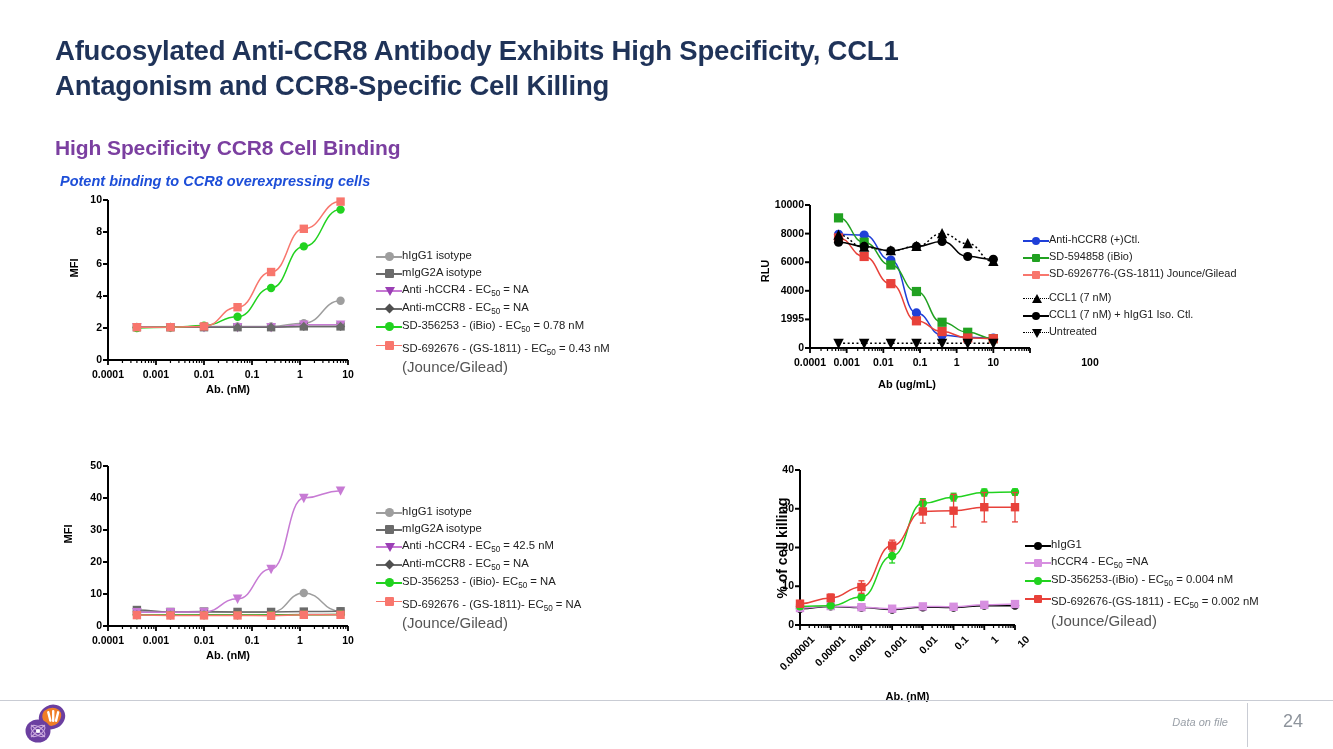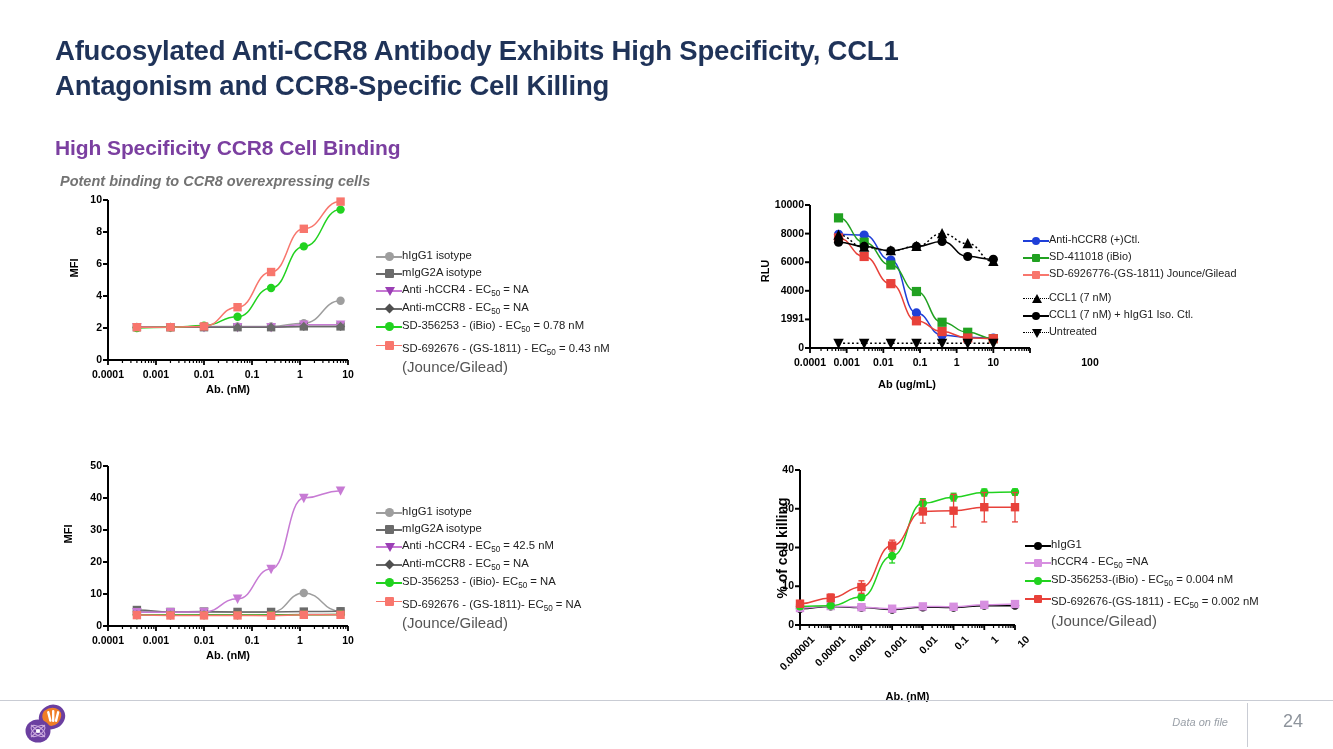--- a/index.html
+++ b/index.html
@@ -18,21 +18,21 @@
     font-size:27.5px; font-weight:bold; line-height:1.28;
     color:#1F3359; letter-spacing:-0.2px;
   }
 
   .sec-head {
     position:absolute; font-size:21px; font-weight:bold; color:#7B3FA0;
     letter-spacing:-0.1px;
   }
   .sub-head {
     position:absolute; font-size:14.5px; font-style:italic; font-weight:bold;
-    color:#737373;
+    color:#1d4ed8;
   }
 
   
   .chart { position:absolute; }
   .ytitle {
     position:absolute; transform-origin:50% 50%;
     transform:rotate(-90deg);
     font-size:11px; font-weight:bold; color:#000; white-space:nowrap;
     text-align:center;
   }
@@ -596,21 +596,21 @@
         <span class="kline" style="background:#1f3fd8"></span>
         <span class="ksym sym-circle" style="background:#1f3fd8; width:8px; height:8px; top:4px;"></span>
       </span>
       <span class="leg-txt small">Anti-hCCR8 (+)Ctl.</span>
     </div>
     <div class="leg-row">
       <span class="leg-key">
         <span class="kline" style="background:#21a121"></span>
         <span class="ksym sym-square" style="background:#21a121; width:8px; height:8px; top:4px;"></span>
       </span>
-      <span class="leg-txt small">SD-411018 (iBio)</span>
+      <span class="leg-txt small">SD-594858 (iBio)</span>
     </div>
     <div class="leg-row">
       <span class="leg-key">
         <span class="kline" style="background:#f8766d"></span>
         <span class="ksym sym-square" style="background:#f8766d; width:8px; height:8px; top:4px;"></span>
       </span>
       <span class="leg-txt small">SD-6926776-(GS-1811) Jounce/Gilead</span>
     </div>
     <div style="height:7px"></div>
     <div class="leg-row">
@@ -877,21 +877,21 @@
     <div class="ytick" style="left: 46px; top: 523px; width: 56px;">30</div>
     <div class="ytick" style="left: 46px; top: 491px; width: 56px;">40</div>
     <div class="ytick" style="left: 46px; top: 459px; width: 56px;">50</div>
     <div class="xtick" style="left: 78px; top: 634px; width: 60px;">0.0001</div>
     <div class="xtick" style="left: 126px; top: 634px; width: 60px;">0.001</div>
     <div class="xtick" style="left: 174px; top: 634px; width: 60px;">0.01</div>
     <div class="xtick" style="left: 222px; top: 634px; width: 60px;">0.1</div>
     <div class="xtick" style="left: 270px; top: 634px; width: 60px;">1</div>
     <div class="xtick" style="left: 318px; top: 634px; width: 60px;">10</div>
     <div class="ytick" style="left: 748px; top: 341px; width: 56px;">0</div>
-    <div class="ytick" style="left: 748px; top: 312.4px; width: 56px;">1991</div>
+    <div class="ytick" style="left: 748px; top: 312.4px; width: 56px;">1995</div>
     <div class="ytick" style="left: 748px; top: 283.8px; width: 56px;">4000</div>
     <div class="ytick" style="left: 748px; top: 255.2px; width: 56px;">6000</div>
     <div class="ytick" style="left: 748px; top: 226.6px; width: 56px;">8000</div>
     <div class="ytick" style="left: 748px; top: 198px; width: 56px;">10000</div>
     <div class="xtick" style="left: 780px; top: 356px; width: 60px;">0.0001</div>
     <div class="xtick" style="left: 816.667px; top: 356px; width: 60px;">0.001</div>
     <div class="xtick" style="left: 853.333px; top: 356px; width: 60px;">0.01</div>
     <div class="xtick" style="left: 890px; top: 356px; width: 60px;">0.1</div>
     <div class="xtick" style="left: 926.667px; top: 356px; width: 60px;">1</div>
     <div class="xtick" style="left: 963.333px; top: 356px; width: 60px;">10</div>

